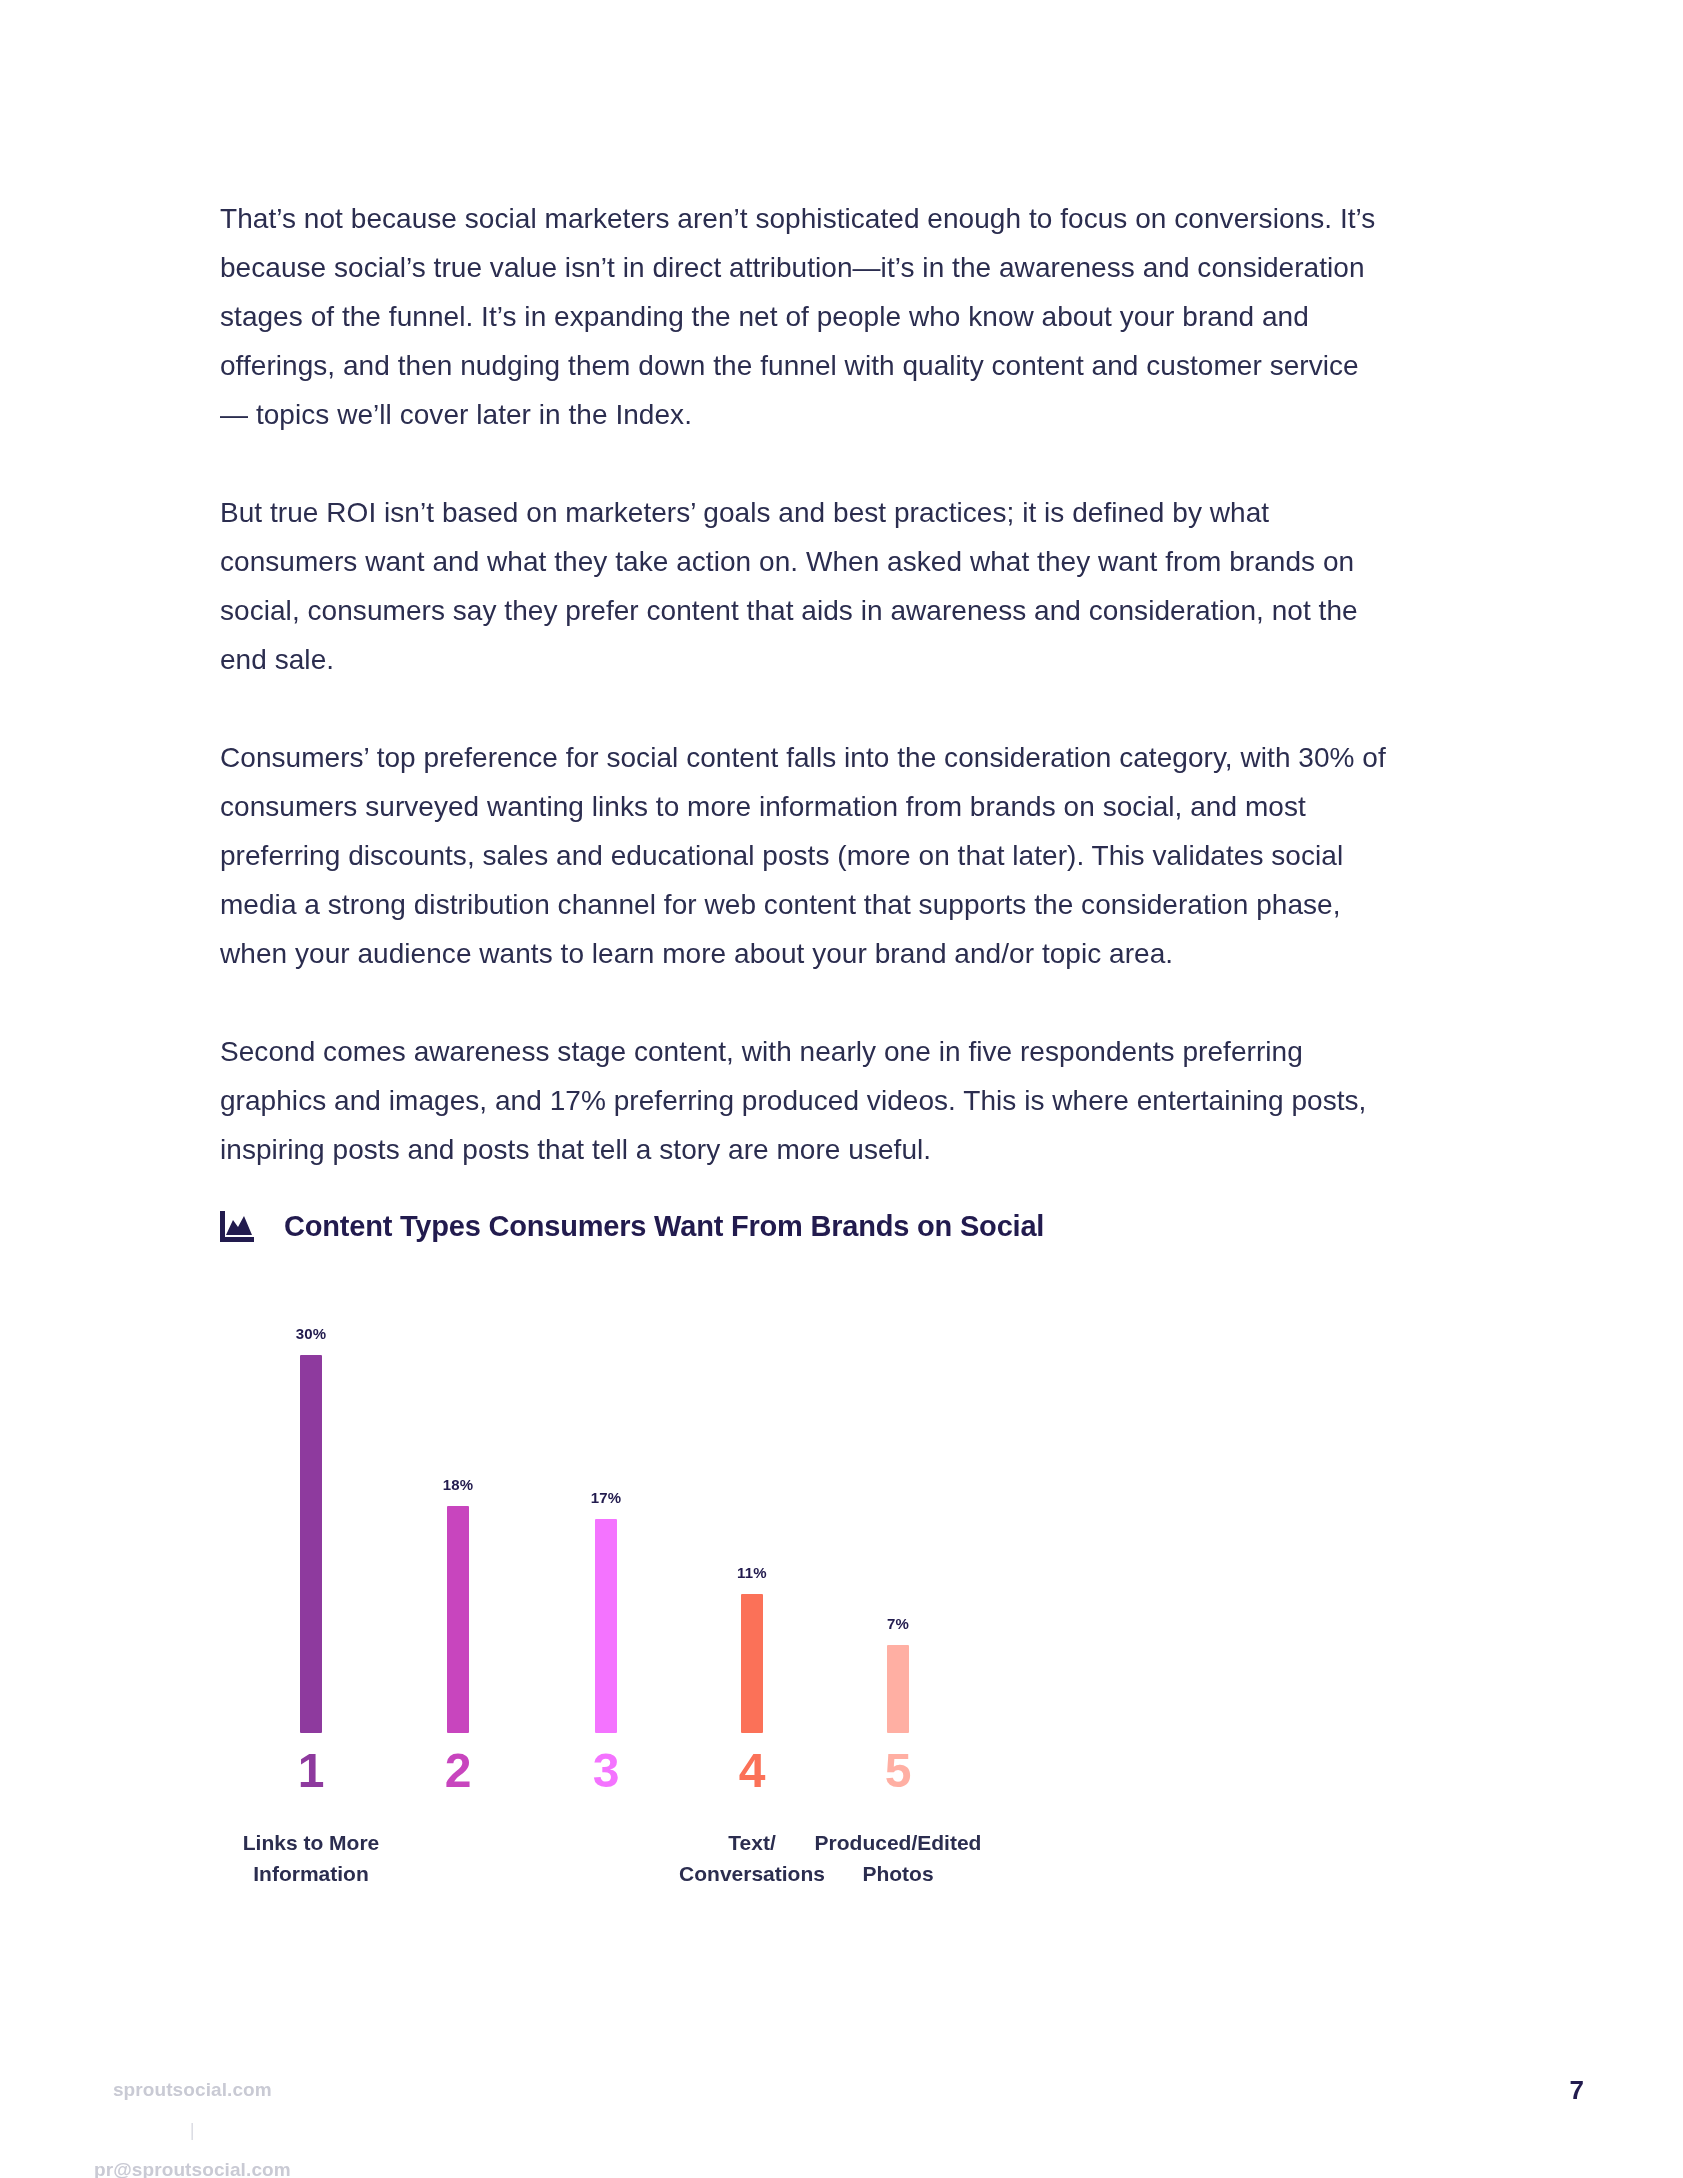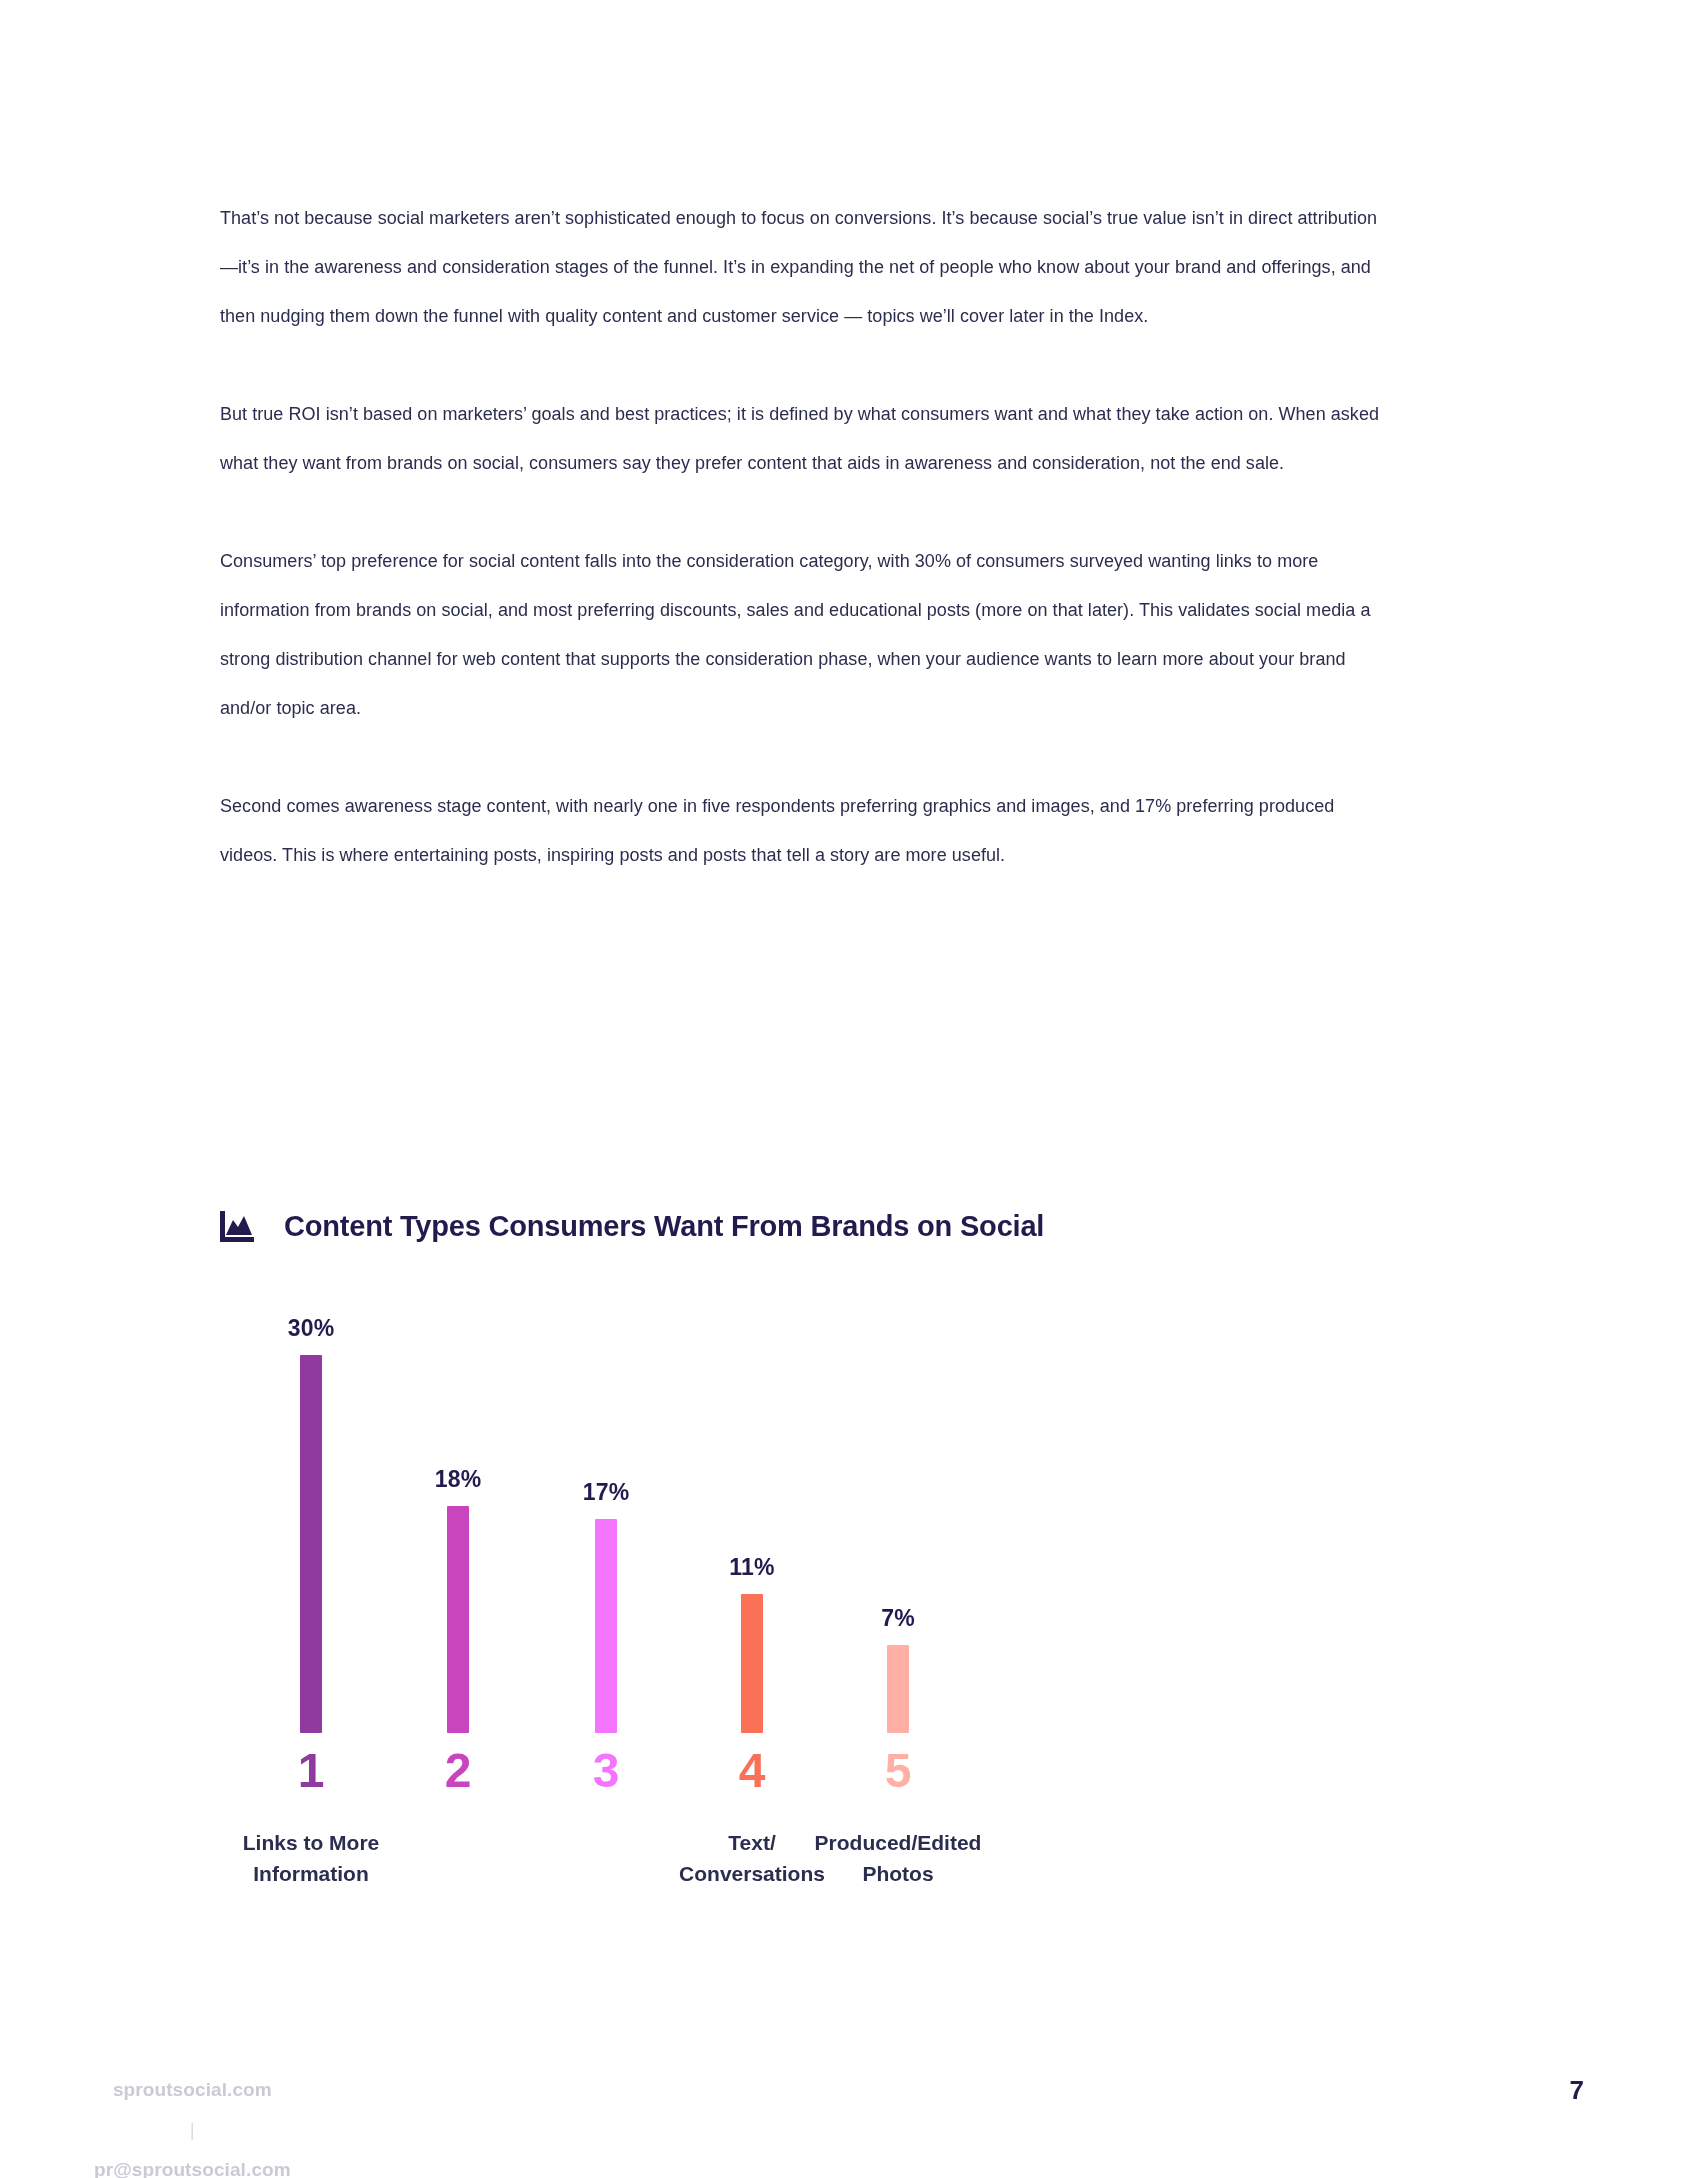--- a/index.html
+++ b/index.html
@@ -14,21 +14,21 @@
   .page { position:relative; width:1683px; height:2178px; }
 
   
   .copy {
     position:absolute;
     left:220px;
     top:194px;
     width:1168px;
   }
   .para {
-    font-size:18px;
+    font-size:28px;
     line-height:49px;
     color:#2b2d4f;
     letter-spacing:0.05px;
     margin-bottom:49px;
   }
   .para:last-child { margin-bottom:0; }
 
   
   .chart-block {
     position:absolute;
@@ -66,21 +66,21 @@
   .bar-area {
     position:absolute;
     left:0; right:0; bottom:0;
     height:436px;
     display:flex;
     flex-direction:column;
     justify-content:flex-end;
     align-items:center;
   }
   .bar-value {
-    font-size:23px;
+    font-size:15px;
     font-weight:bold;
     color:#221b4e;
     margin-bottom:13px;
     letter-spacing:0.2px;
   }
   .bar {
     width:22px;
     border-radius:1px;
   }
 

